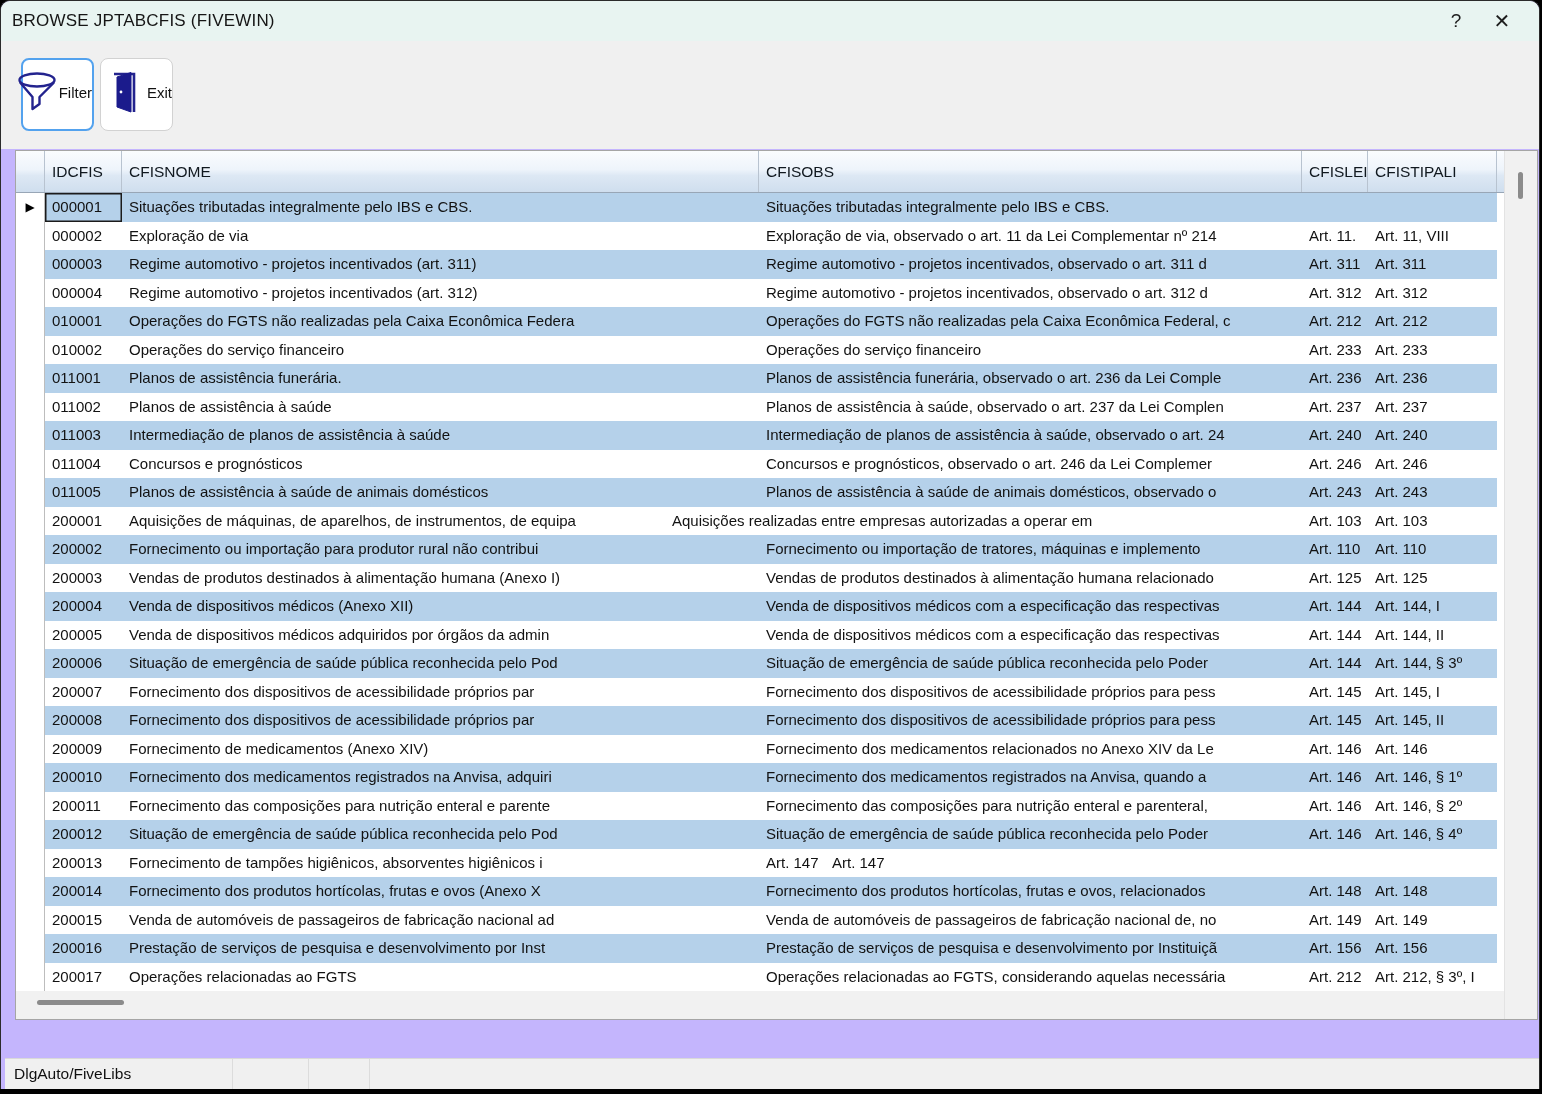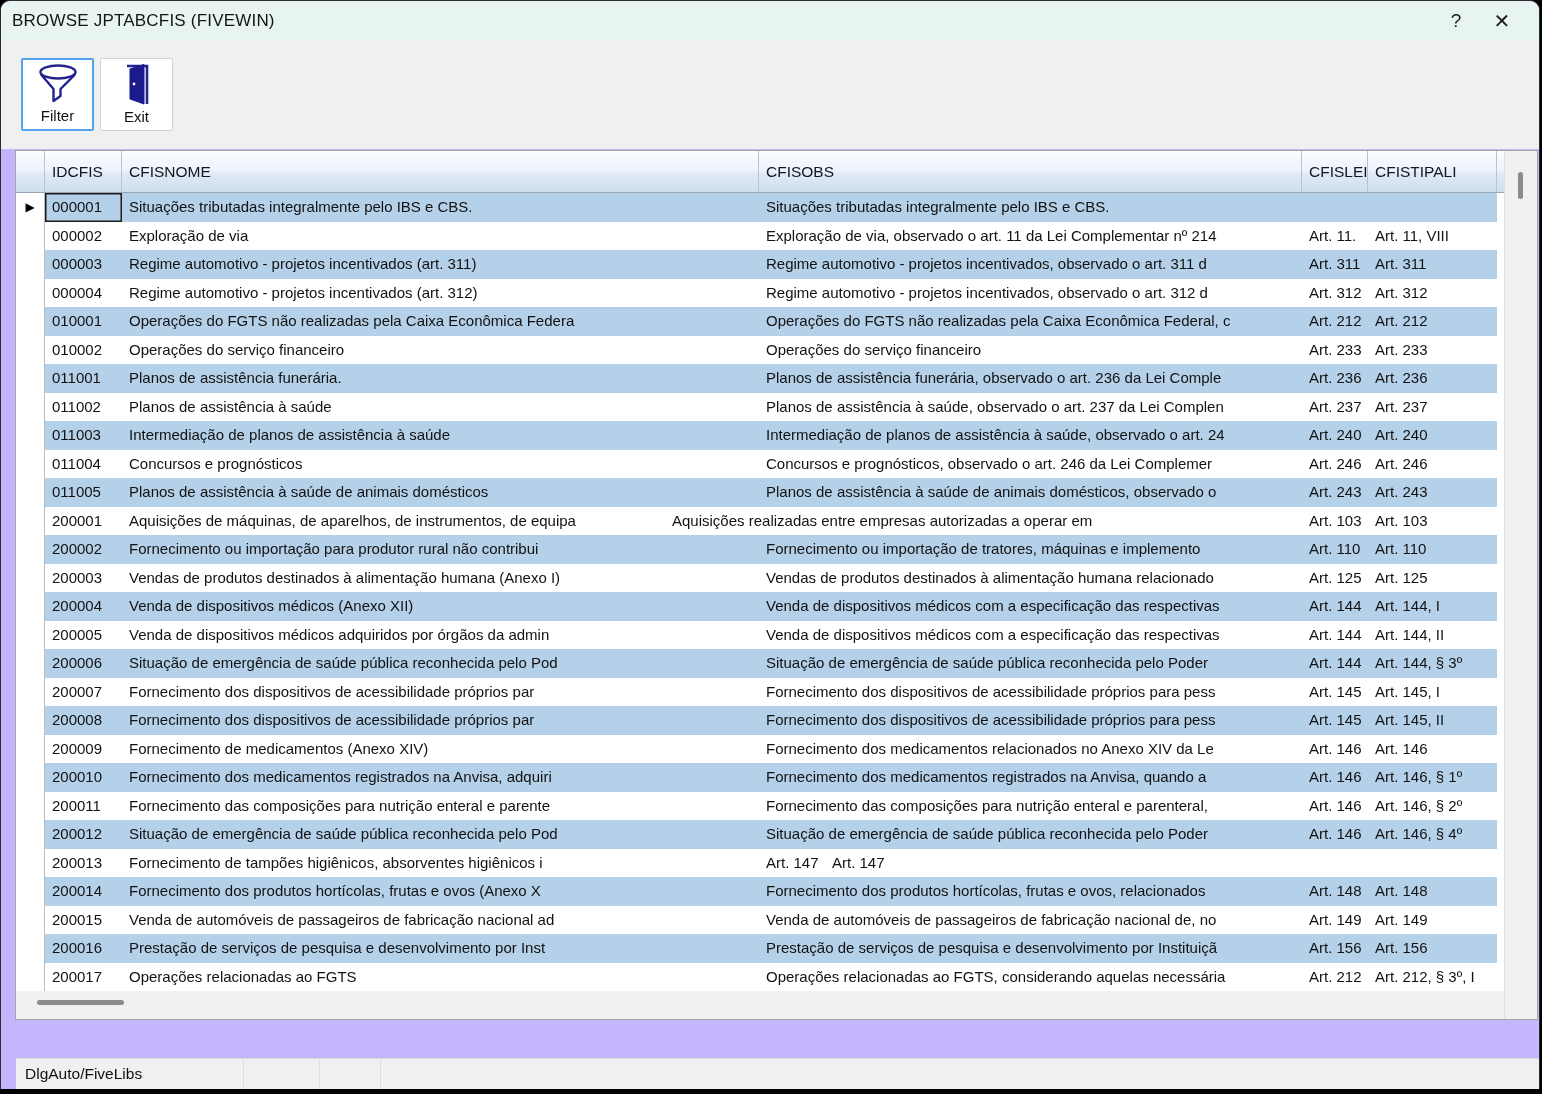--- a/index.html
+++ b/index.html
@@ -27,21 +27,21 @@
     font-size:19px;color:#1c1c1c;cursor:default;user-select:none;
   }
   .caption-btn.close{margin-right:14px;font-size:20px;}
   
   .toolbar{
     height:108px;background:#f0f0f0;display:flex;align-items:flex-start;
     padding-left:20px;padding-top:17px;box-sizing:border-box;gap:6px;
   }
   .tb-btn{
     width:73px;height:73px;background:#fff;border:1px solid #d2d2d2;
-    border-radius:2px;display:flex;flex-direction:column;align-items:center;
+    border-radius:8px;display:flex;align-items:center;
     justify-content:flex-end;padding-bottom:5px;box-sizing:border-box;
   }
   .tb-btn.focused{border:2px solid #53a2ee;}
   .tb-btn .tb-icon{flex:1;display:flex;align-items:center;justify-content:center;width:100%;}
   .tb-btn .tb-label{font-size:15px;color:#111;line-height:17px;}
   
   .grid{
     position:absolute;left:14px;top:149px;width:1523px;height:870px;
     background:#fff;border:1px solid #a5a5a5;box-sizing:border-box;
     display:flex;overflow:hidden;
@@ -86,21 +86,21 @@
     background:#8b8b8b;border-radius:3px;
   }
   
   .vscroll{width:32px;background:#f1f1f1;border-left:1px solid #e3e3e3;position:relative;}
   .vscroll .thumb{
     position:absolute;left:13px;top:21px;width:5px;height:27px;
     background:#8b8b8b;border-radius:3px;
   }
   
   .statusbar{
-    position:absolute;left:15px;right:0;bottom:0;height:31px;background:#f0f0f0;
+    position:absolute;left:4px;right:0;bottom:0;height:31px;background:#f0f0f0;
     border-top:1px solid #d9d9d9;display:flex;align-items:center;box-sizing:border-box;
   }
   .sb-panel{height:100%;display:flex;align-items:center;box-sizing:border-box;}
   .sb-panel.p1{width:227px;padding-left:9px;font-size:15.5px;color:#101010;}
   .sb-panel.p2{width:76px;border-left:1px solid #dcdcdc;}
   .sb-panel.p3{width:61px;border-left:1px solid #dcdcdc;}
   .sb-panel.p4{flex:1;border-left:1px solid #dcdcdc;}
   
   .icon-svg{display:block;}
 </style>

